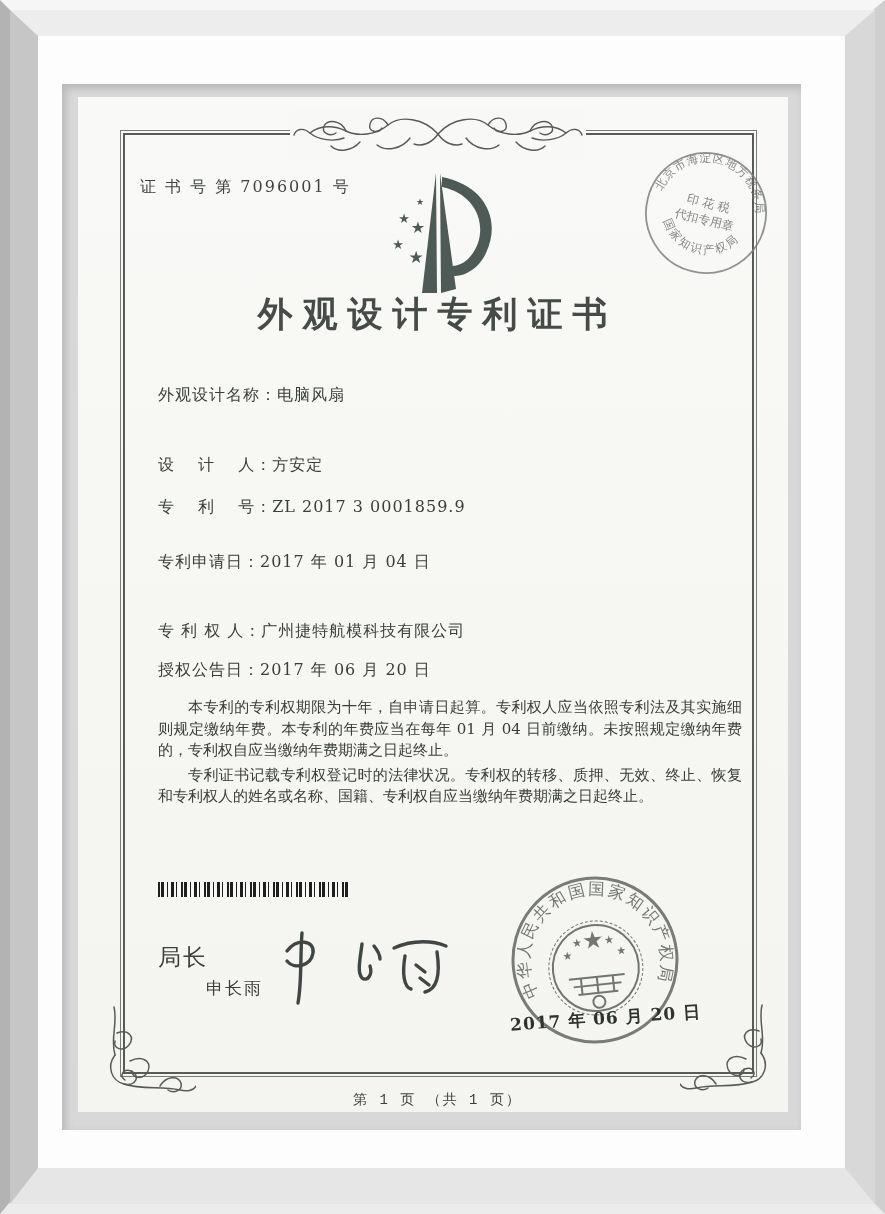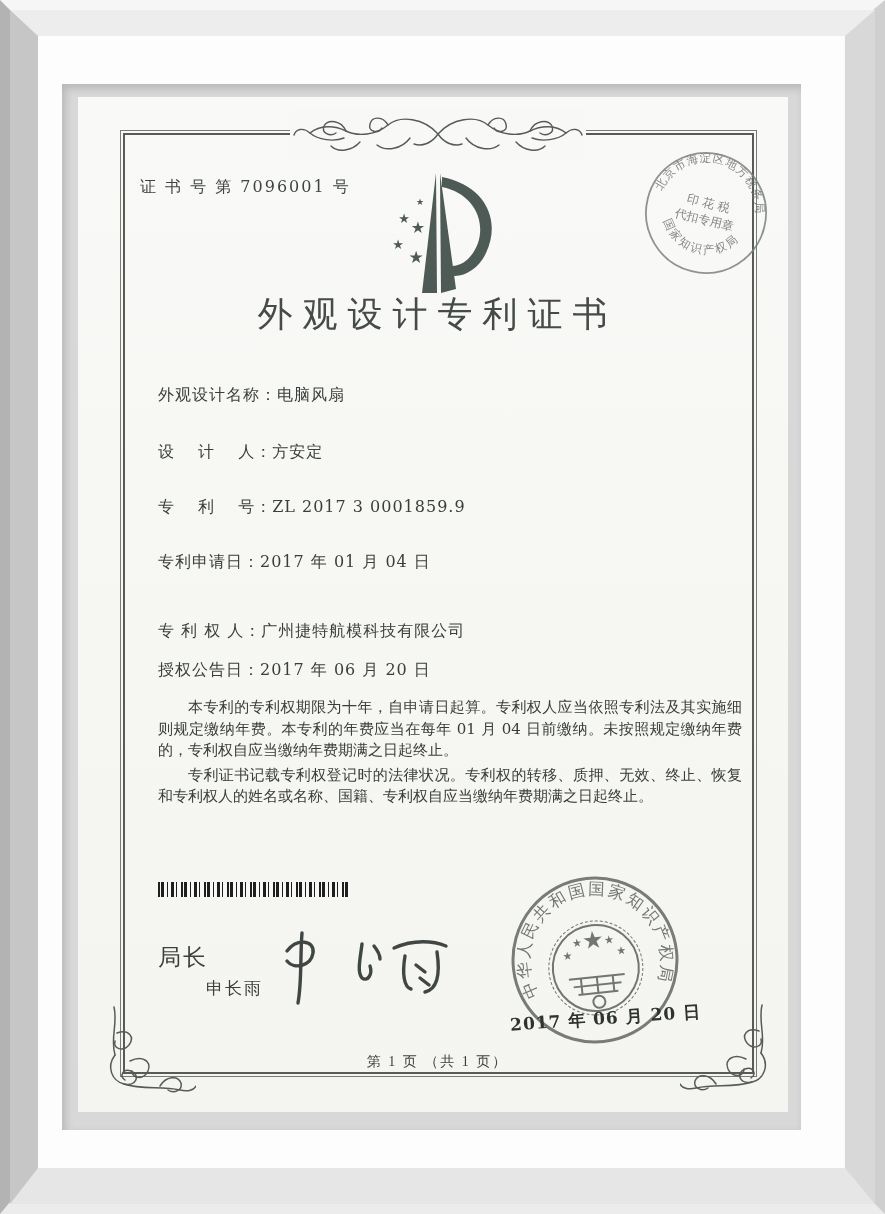--- a/index.html
+++ b/index.html
@@ -22,48 +22,48 @@
   
   .top-ornament{position:absolute;left:212px;top:10px;width:296px;height:52px;background:#f8f8f6;z-index:3;}
   .corner{position:absolute;width:94px;height:94px;z-index:3;}
   .corner-bl{left:24px;top:908px;}
   .corner-br{left:602px;top:906px;transform:scaleX(-1);}
   
   .cert-number{position:absolute;left:62px;top:80px;font-size:16px;letter-spacing:2px;white-space:pre;
                font-family:"DejaVu Serif","Liberation Serif",serif;color:#3e443f;}
   .logo{position:absolute;left:282px;top:70px;width:160px;height:132px;}
   .tax-stamp{position:absolute;left:562px;top:50px;width:132px;height:132px;transform:rotate(14deg);opacity:.85;}
-  .title{position:absolute;left:42px;top:194px;width:635px;text-align:center;font-size:35px;font-weight:normal;
+  .title{position:absolute;left:42px;top:194px;width:635px;text-align:center;font-size:35px;font-weight:bold;
          letter-spacing:10px;color:#454b46;font-family:"DejaVu Serif","Liberation Serif",serif;}
   
   .field{position:absolute;left:80px;font-size:16px;letter-spacing:1px;white-space:pre;
          font-family:"DejaVu Serif","Liberation Serif",serif;color:#393f3a;}
-  .f0{top:288px;} .f1{top:345px;} .f2{top:400px;} .f3{top:455px;} .f4{top:524px;text-align:center;} .f5{top:563px;}
+  .f0{top:288px;} .f1{top:358px;} .f2{top:400px;} .f3{top:455px;} .f4{top:524px;text-align:center;} .f5{top:563px;}
   
   .paragraphs{position:absolute;left:80px;top:600px;width:584px;font-size:15px;line-height:21.5px;
               text-align:justify;font-family:"DejaVu Serif","Liberation Serif",serif;color:#383e39;}
   .paragraphs p{margin:0 0 3px 0;text-indent:2em;}
   
   .barcode{position:absolute;left:80px;top:785px;width:192px;height:15px;
            background:repeating-linear-gradient(90deg,
              #1f1f1f 0 2px,#f8f8f6 2px 3px,#1f1f1f 3px 6px,#f8f8f6 6px 9px,
              #1f1f1f 9px 10px,#f8f8f6 10px 13px,#1f1f1f 13px 16px,#f8f8f6 16px 18px,
              #1f1f1f 18px 19px,#f8f8f6 19px 23px);}
   
   .officer-title{position:absolute;left:80px;top:845px;font-size:23px;letter-spacing:2px;
                  font-family:"DejaVu Serif","Liberation Serif",serif;}
   .officer-name{position:absolute;left:80px;top:880px;font-size:17px;letter-spacing:2px;
                 font-family:"DejaVu Serif","Liberation Serif",serif;margin-left:48px;}
   .signature{position:absolute;left:196px;top:820px;width:190px;height:95px;}
   .office-seal{position:absolute;left:430px;top:776px;width:174px;height:174px;transform:rotate(-6deg);opacity:.88;}
   .issue-date{position:absolute;left:432px;top:910px;font-size:17px;font-weight:bold;letter-spacing:1px;
               white-space:pre;z-index:5;color:#2e332f;transform:rotate(-4deg);
               font-family:"DejaVu Serif","Liberation Serif",serif;}
-  .page-footer{position:absolute;left:42px;top:956px;width:635px;text-align:center;font-size:14px;
-               letter-spacing:2px;white-space:pre;font-family:Liberation Serif, serif;}
+  .page-footer{position:absolute;left:42px;top:994px;width:635px;text-align:center;font-size:14px;
+               letter-spacing:2px;white-space:pre;font-family:Liberation Mono, monospace;}
   svg text{font-family:"DejaVu Sans","Liberation Sans",sans-serif;}
 </style>
 </head>
 <body>
 
 <div class="photo">
   <div class="frame-edge"></div>
   <div class="frame-bevel"></div>
   <div class="frame-flat"></div>
   <div class="mat">

